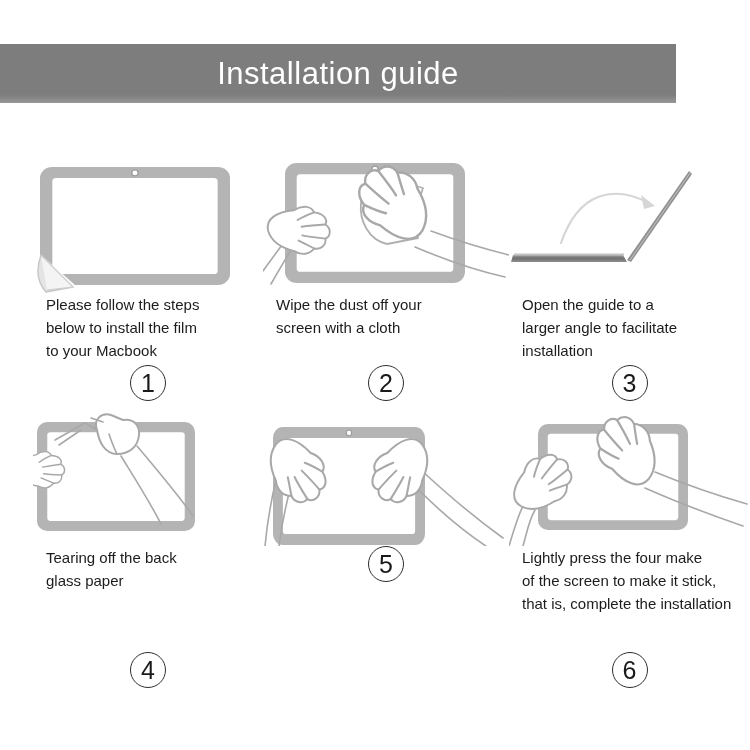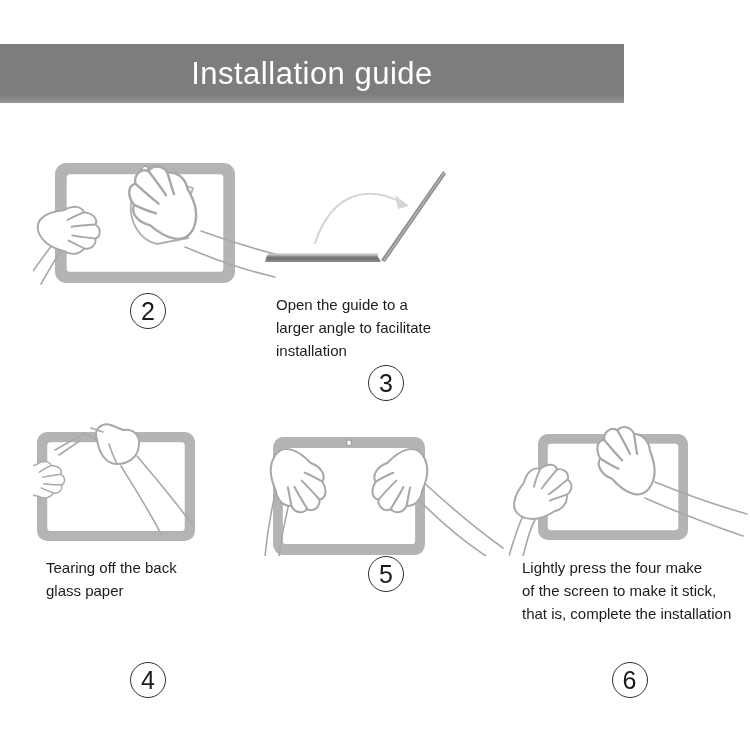--- a/index.html
+++ b/index.html
@@ -1,27 +1,27 @@
 <!DOCTYPE html>
 <html><head>
 <meta charset="utf-8">
 <style>
   * { margin:0; padding:0; box-sizing:border-box; }
   html,body { width:750px; height:750px; background:#fff;
     font-family:"Liberation Sans", sans-serif; position:relative; overflow:hidden; }
 
-  .header { position:absolute; top:44px; left:0; width:624px; height:59px;
+  .header { position:absolute; top:44px; left:0; width:676px; height:59px;
     background:linear-gradient(#7d7d7d 0 86%, #979797);
     display:flex; align-items:center; justify-content:center; }
   .header h1 { color:#ffffff; font-size:31px; font-weight:400; letter-spacing:.5px; }
 
   .grid { position:absolute; left:0; width:750px; display:grid;
     grid-template-columns:230px 246px 241px; padding-left:33px; }
   .grid.row1 { top:143px; }
-  .grid.row2 { top:420px; }
+  .grid.row2 { top:410px; }
 
   .step { display:flex; flex-direction:column; }
   .illus { position:relative; }
   .row1 .illus { height:150px; }
   .row2 .illus { height:136px; }
   .illus svg { display:block; }
 
   .desc { white-space:pre-line; font-size:15px; line-height:23px; color:#1c1c1c;
     padding-left:13px; }
   .row1 .desc { height:72px; }
@@ -64,34 +64,52 @@
     </linearGradient>
   </defs>
 </svg>
 
 <header class="header">
   <h1>Installation guide</h1>
 </header>
 
 <div class="grid row1">
 
+  <section class="step">
+    <div class="illus">
+      <svg width="230" height="150" viewBox="0 0 230 150">
+        <use href="#tablet" transform="translate(7,24) scale(0.95,0.843)"></use>
+        <path d="M8,112 L42,142 L8,142 Z" fill="#ffffff"></path>
+        <path d="M8,112 C3,126 4,139 13,149 L40,144 C27,135 15,126 8,112 Z" fill="#e4e4e4" stroke="#c6c6c6" stroke-width="1.4" stroke-linejoin="round"></path>
+        <path d="M8,112 L40,144 L14,147" fill="#f4f4f4" stroke="#cccccc" stroke-width="1.2" stroke-linejoin="round"></path>
+      </svg>
+    </div>
+    <p class="desc">Please follow the steps
+below to install the film
+to your Macbook</p>
+    <div class="numwrap">
+      <span class="num">1</span>
+    </div>
+  </section>
 
   <section class="step">
     <div class="illus">
       <svg width="246" height="150" viewBox="0 0 246 150">
         <use href="#tablet" transform="translate(22,20) scale(0.9,0.857)"></use>
         <path class="armline" d="M0,128 C10,114 16,106 22,98"></path>
         <path class="armline" d="M8,141 C16,127 22,117 28,107"></path>
         <use href="#flathand" transform="translate(26,84) rotate(96) scale(0.78)"></use>
         <path d="M98,60 C100,44 116,34 132,37 L160,45 C154,62 152,80 155,95 L124,101 C106,97 96,78 98,60 Z" fill="#ffffff" stroke="#b0b0b0" stroke-width="1.8" stroke-linejoin="round"></path>
         <use href="#flathand" transform="translate(137,72) rotate(-38)"></use>
         <path class="armline" d="M168,88 C195,98 222,106 246,112"></path>
         <path class="armline" d="M152,104 C185,118 215,128 242,134"></path>
       </svg>
     </div>
+    <p class="desc">Wipe the dust off your
+screen with a cloth</p>
     <div class="numwrap">
       <span class="num">2</span>
     </div>
   </section>
 
   <section class="step">
     <div class="illus">
       <svg width="241" height="150" viewBox="0 0 241 150">
         <path d="M52,100 C70,48 105,42 140,60" class="armline" style="stroke:#d6d6d6; stroke-width:2.2"></path>
         <polygon points="146,63 132,52 135,66" fill="#d6d6d6"></polygon>

